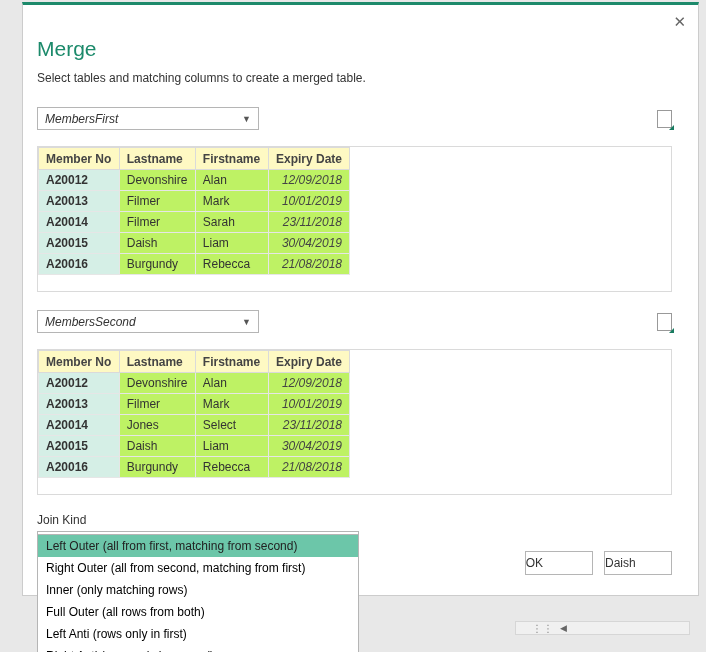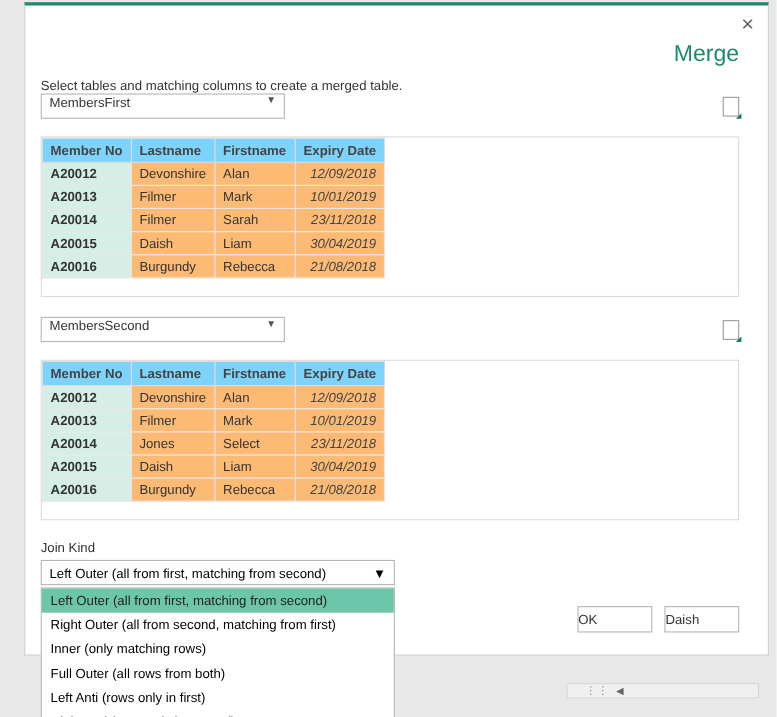--- a/index.html
+++ b/index.html
@@ -29,39 +29,40 @@
     top: 8px; right: 12px;
     font-size: 15px;
     color: #666;
     cursor: pointer;
   }
   .title {
     color: #1c8a6b;
     font-size: 21px;
     font-weight: 400;
     margin: 18px 0 10px 0;
-    text-align: right;
   }
   .subtitle {
     color: #333;
     font-size: 12px;
+    margin-bottom: 22px;
   }
   .section { margin-bottom: 16px; display: flex; align-items: center; justify-content: space-between; }
   .select {
     width: 222px;
     height: 23px;
     border: 1px solid #b5b5b5;
     background: #fff;
     display: inline-flex;
-    align-items: flex-start;
+    align-items: center;
     justify-content: space-between;
     padding: 0 7px;
     cursor: pointer;
     font-size: 12px;
     color: #333;
+    font-style: italic;
   }
   .select .caret {
     font-size: 9px; color: #555;
   }
   .sheet-icon {
     width: 15px; height: 18px;
     border: 1px solid #999;
     position: relative;
     background: #fff;
   }
@@ -80,32 +81,32 @@
     color: #333;
   }
   .datatable-wrap {
     border: 1px solid #dadada;
     padding-bottom: 16px;
     margin-bottom: 18px;
   }
   .datatable th {
     text-align: left;
     font-weight: 600;
-    background: #7dd3fc;
+    background: #fef9c3;
     border: 1px solid #dadada;
     padding: 3px 7px;
     height: 22px;
     color: #444;
   }
   .datatable th:last-child { text-align: right; }
   .datatable td {
     border: 1px solid #e6e6e6;
     padding: 3px 7px;
     height: 20px;
-    background: #fdba74;
+    background: #bef264;
   }
   .datatable td.keycell {
     background: #d5efe6;
     font-weight: bold;
   }
   .datatable td.datecell {
     text-align: right;
     font-style: italic;
     color: #444;
   }

